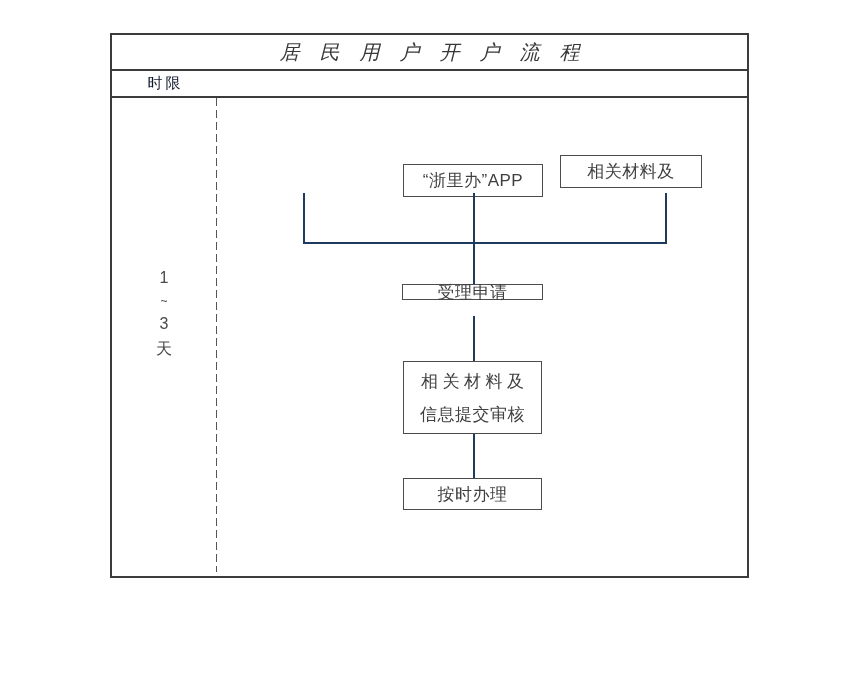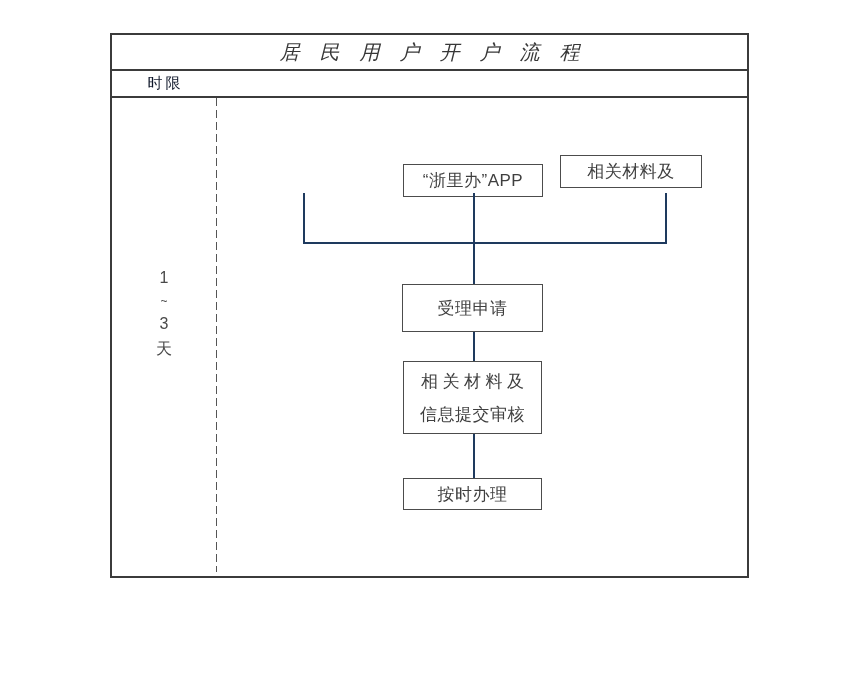--- a/index.html
+++ b/index.html
@@ -40,21 +40,21 @@
 
   .fbox{position:absolute;border:1px solid var(--box-border);background:#fff;
     display:flex;align-items:center;justify-content:center;
     font-size:17px;color:var(--text);letter-spacing:0.5px;white-space:nowrap;}
 
   .channel{top:57px;height:33px;}
   .ch1{left:133px;width:141px;}
   .ch2{left:291px;width:140px;margin-top:9px;}
   .ch3{left:448px;width:142px;}
 
-  .step1{left:290px;top:186px;width:141px;height:48px;}
+  .step1{left:290px;top:186px;width:141px;height:16px;}
   .step2{left:291px;top:263px;width:139px;height:73px;
     flex-direction:column;justify-content:center;line-height:33px;}
   .step2 .ls-wide{letter-spacing:4.5px;margin-right:-4.5px;}
   .step3{left:291px;top:380px;width:139px;height:32px;}
 
   .conn{position:absolute;background:var(--connector);}
   .conn.v{width:2px;}
   .conn.h{height:2px;}
   .v-left {left:191px;top:95px;height:49px;}
   .v-mid  {left:361px;top:95px;height:91px;}

